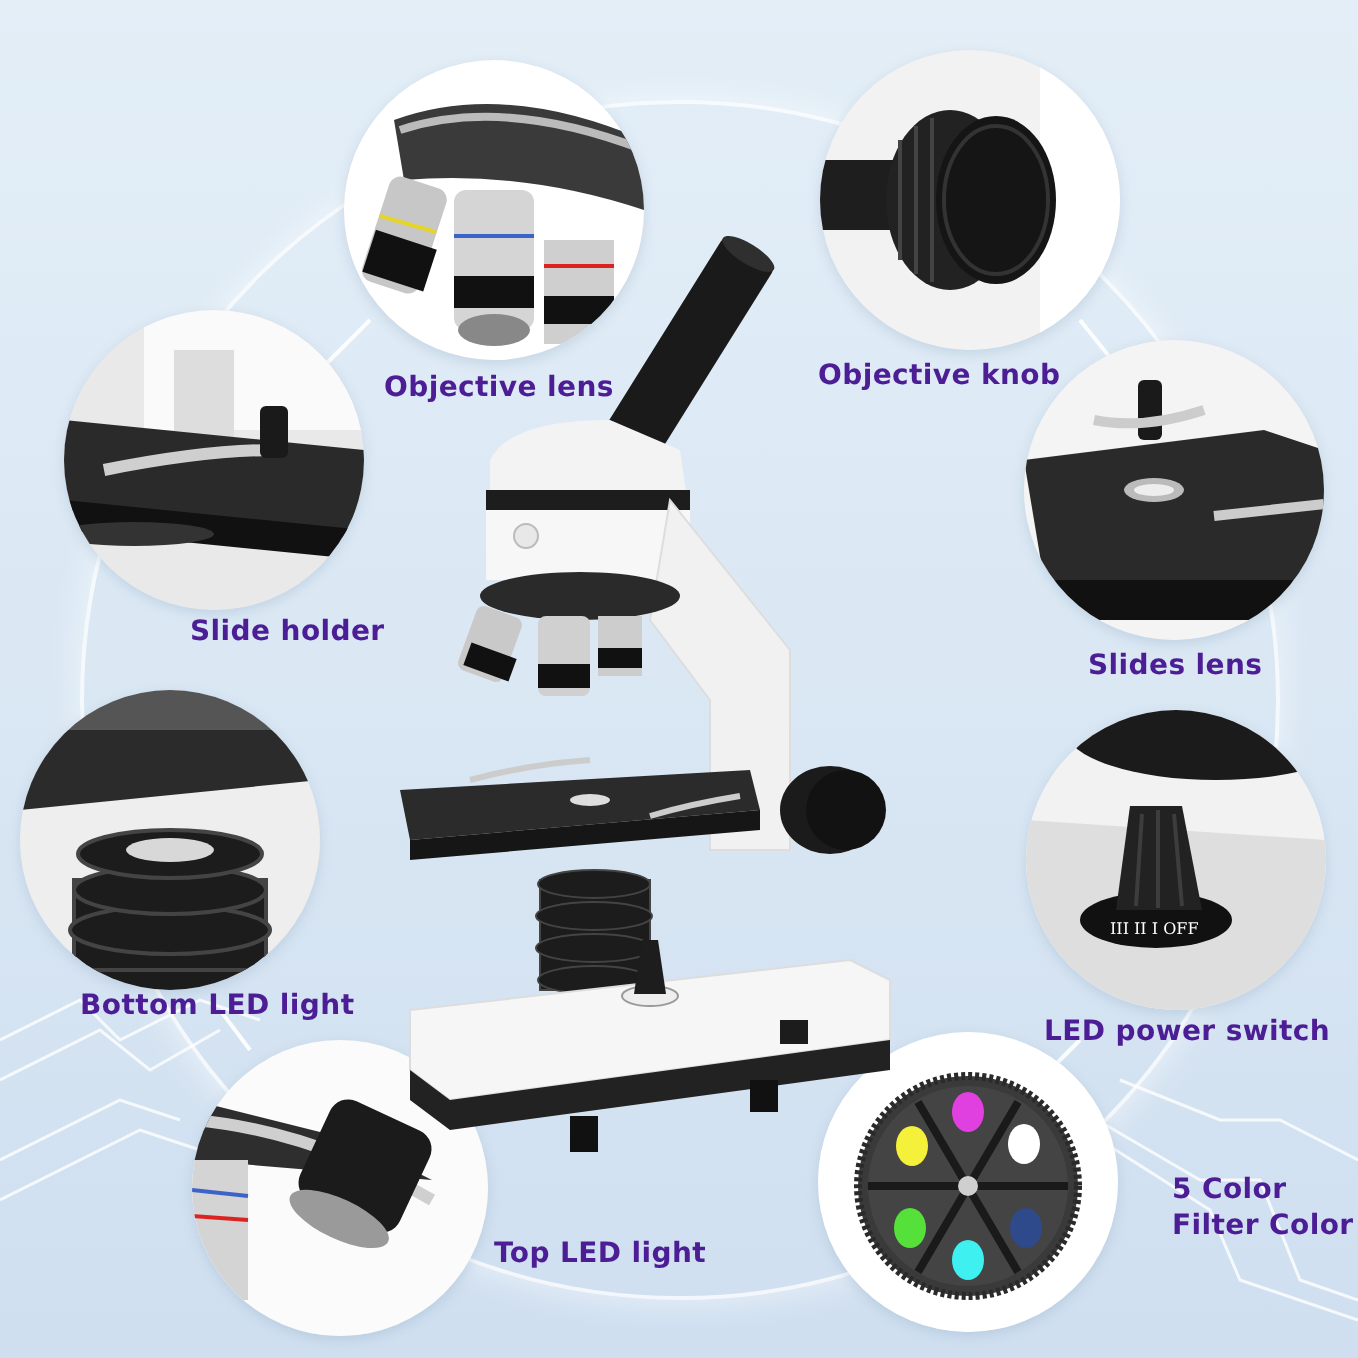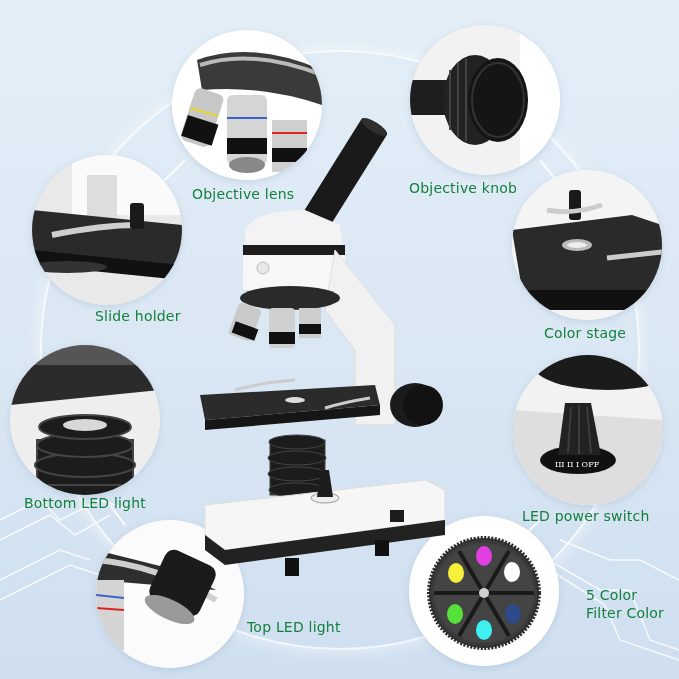--- a/index.html
+++ b/index.html
@@ -17,21 +17,21 @@
   }
   .circuit {
     position: absolute; inset: 0; pointer-events: none;
   }
   .feature-circle {
     position: absolute; border-radius: 50%; background: #e5e5e5; overflow: hidden;
     box-shadow: 0 2px 6px rgba(120,150,180,0.25);
   }
   .feature-circle svg { width: 100%; height: 100%; display: block; }
   .label {
-    position: absolute; font-weight: normal; font-size: 14px; color: #15803d;
+    position: absolute; font-weight: bold; font-size: 14px; color: #4c1d95;
     white-space: nowrap; letter-spacing: 0.2px;
   }
   .label.two-line { line-height: 18px; margin-left: 24px; }
   .microscope { position: absolute; left: 195px; top: 110px; width: 260px; height: 475px; }
 </style>
 </head>
 <body>
 
 <div class="bg-glow"></div>
 
@@ -108,38 +108,38 @@
     <rect width="150" height="150" fill="#f4f4f4"></rect>
     <path d="M0 60 L120 45 L150 55 L150 120 L10 120 Z" fill="#2a2a2a"></path>
     <path d="M10 120 L150 120 L150 140 L15 140 Z" fill="#111"></path>
     <ellipse cx="65" cy="75" rx="15" ry="6" fill="#bbb"></ellipse>
     <ellipse cx="65" cy="75" rx="10" ry="3" fill="#eee"></ellipse>
     <rect x="57" y="20" width="12" height="30" rx="3" fill="#1a1a1a"></rect>
     <path d="M35 40 Q60 45 90 35" stroke="#ccc" stroke-width="5" fill="none"></path>
     <path d="M95 88 L150 82" stroke="#ccc" stroke-width="5"></path>
   </svg>
 </div>
-<div class="label" style="left:544px;top:325px;">Color stage</div>
+<div class="label" style="left:544px;top:325px;">Slides lens</div>
 
 <div class="feature-circle" style="left:10px;top:345px;width:150px;height:150px;">
   <svg viewBox="0 0 150 150">
     <rect width="150" height="150" fill="#eeeeee"></rect>
     <path d="M0 20 L150 20 L150 45 L0 60 Z" fill="#2b2b2b"></path>
     <path d="M20 0 L130 0 L150 20 L0 20 Z" fill="#555"></path>
     <g fill="#1c1c1c" stroke="#444" stroke-width="2">
       <ellipse cx="75" cy="140" rx="48" ry="12"></ellipse>
       <rect x="27" y="95" width="96" height="45"></rect>
       <ellipse cx="75" cy="120" rx="50" ry="12"></ellipse>
       <ellipse cx="75" cy="100" rx="48" ry="12"></ellipse>
       <ellipse cx="75" cy="82" rx="46" ry="12"></ellipse>
     </g>
     <ellipse cx="75" cy="80" rx="22" ry="6" fill="#d8d8d8"></ellipse>
   </svg>
 </div>
-<div class="label" style="left:24px;top:495px;">Bottom LED light</div>
+<div class="label" style="left:40px;top:495px;">Bottom LED light</div>
 
 <div class="feature-circle" style="left:513px;top:355px;width:150px;height:150px;">
   <svg viewBox="0 0 150 150">
     <rect width="150" height="150" fill="#f2f2f2"></rect>
     <ellipse cx="95" cy="10" rx="75" ry="25" fill="#1b1b1b"></ellipse>
     <path d="M0 55 L150 65 L150 150 L0 150 Z" fill="#dedede"></path>
     <ellipse cx="65" cy="105" rx="38" ry="14" fill="#111"></ellipse>
     <path d="M45 100 L52 48 L78 48 L88 100 Z" fill="#222"></path>
     <g stroke="#3d3d3d" stroke-width="2">
       <line x1="58" y1="52" x2="55" y2="98"></line>

